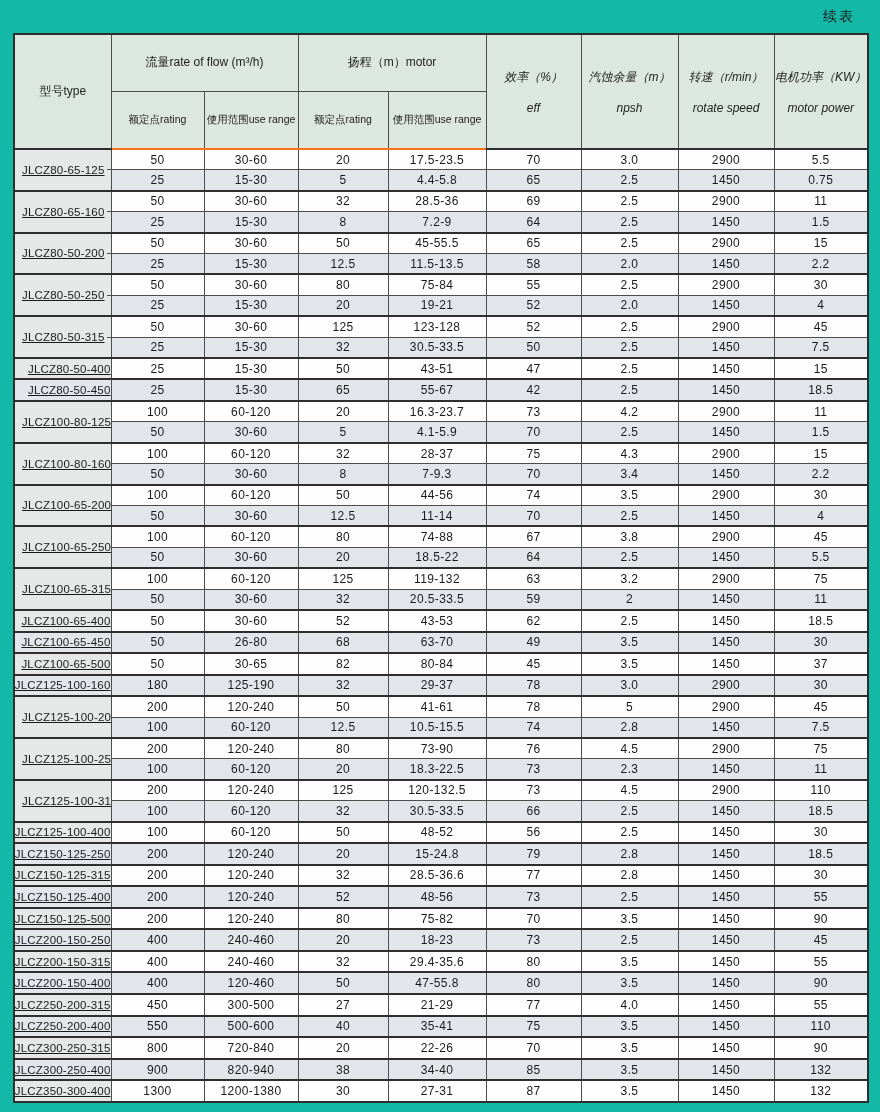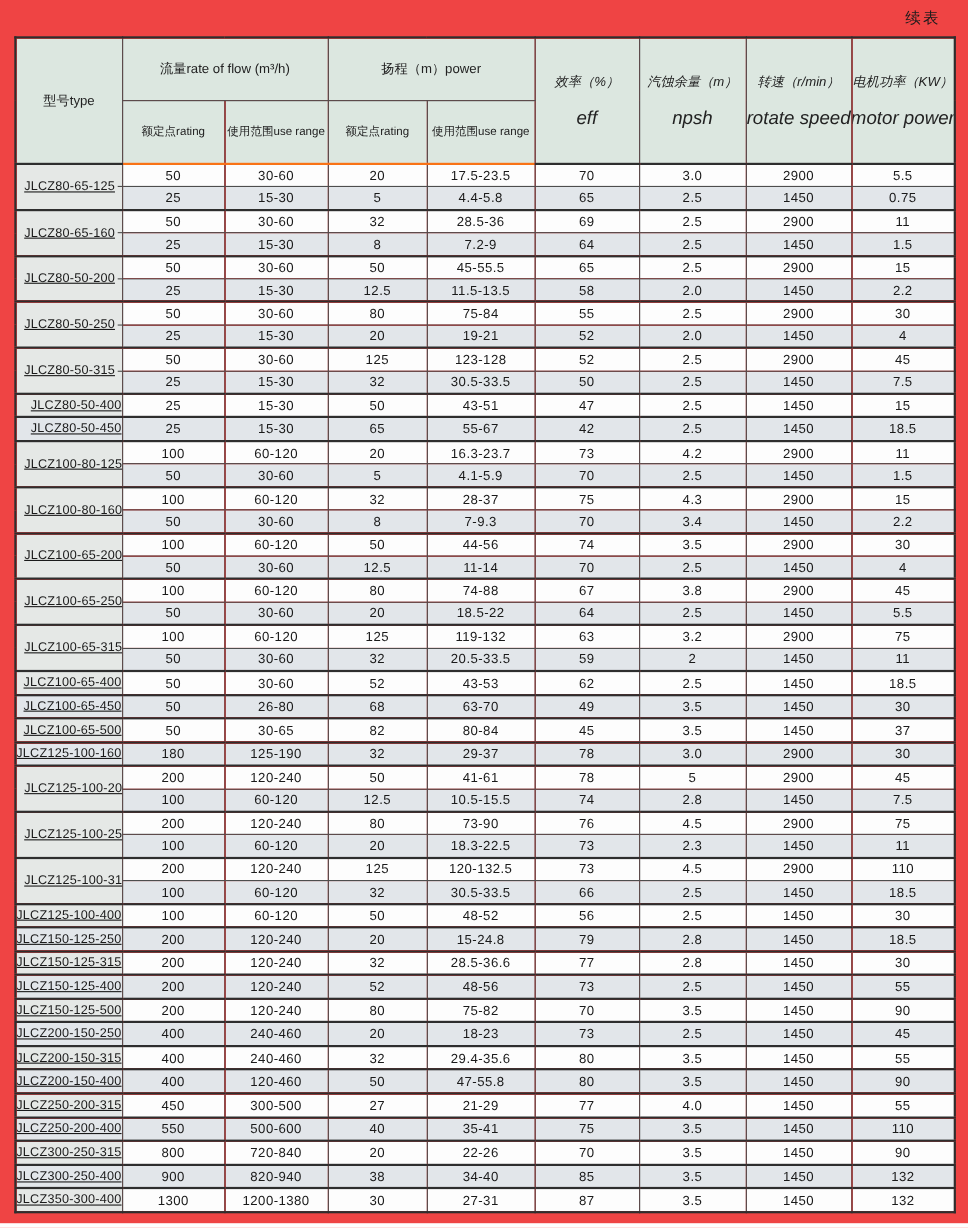--- a/index.html
+++ b/index.html
@@ -1,38 +1,38 @@
 <!DOCTYPE html>
 <html><head>
 <meta charset="utf-8">
 <style>
   * { margin:0; padding:0; box-sizing:border-box; }
   html,body { width:880px; height:1116px; background:#ffffff; overflow:hidden;
     font-family:"Liberation Sans", sans-serif; color:#151515; }
-  .page { position:relative; width:880px; height:1112px; background:#ef4444; }
+  .page { position:relative; width:880px; height:1112px; background:#14b8a6; }
 
   .continued { position:absolute; top:8px; right:25px; font-size:14px;
     letter-spacing:2px; color:#1c1c1c; }
 
   table.spec { position:absolute; top:33px; left:13px; width:854px; height:1070px;
     border-collapse:collapse; table-layout:fixed;
     border:2px solid #2e2e2e; }
 
   th, td { border:1px solid #4d4d4d; text-align:center; vertical-align:middle;
     font-size:12px; font-weight:normal; padding:0 2px; overflow:hidden; white-space:nowrap; }
 
   thead th { background:#dce7e0; color:#222; }
   thead tr.tier1 { height:57px; }
   thead tr.tier2 { height:58px; }
   thead tr.tier2 th { font-size:10.5px; }
   thead th.span2 { border-bottom:2px solid #2e2e2e; }
   thead tr.tier2 th { border-bottom:2px solid #f97316; }
   .two-line { display:flex; flex-direction:column; align-items:center; gap:15px;font-style:italic; }
   .two-line .l1 { font-size:12px; }
-  .two-line .l2 { font-size:17px; }
+  .two-line .l2 { font-size:12px; }
 
   tbody td { letter-spacing:0.4px; color:#1a1a1a; background:#fdfdfd; }
   tbody tr.stripe td { background:#e2e6ea; }
   tbody td.model-cell { background:#e5e8e6; letter-spacing:0.2px; padding:0;text-decoration:underline; }
   tbody tr.group-start td { border-top:2px solid #2e2e2e; }
 
   .model-inner { display:flex; align-items:center; width:100%; padding-left:7px; }
   .model-inner .label { font-size:11.5px; }
   .model-inner .stub { flex:1 1 0; height:1px; background:#4d4d4d; margin-left:2px; min-width:4px; }
   .model-inner.nostub { padding-left:0; justify-content:flex-end; }
@@ -53,21 +53,21 @@
         <col style="width:98px">
         <col style="width:95px">
       <col style="width:97px">
         <col style="width:96px">
         <col style="width:94px">
     </colgroup>
     <thead>
       <tr class="tier1">
         <th rowspan="2" class="span2">型号type</th>
         <th colspan="2">流量rate of flow (m³/h)</th>
-        <th colspan="2">扬程（m）power</th>
+        <th colspan="2">扬程（m）motor</th>
         <th rowspan="2" class="span2">
           <div class="two-line">
             <span class="l1">效率（%）</span>
             <span class="l2">eff</span>
           </div>
         </th>
         <th rowspan="2" class="span2">
           <div class="two-line">
             <span class="l1">汽蚀余量（m）</span>
             <span class="l2">npsh</span>

